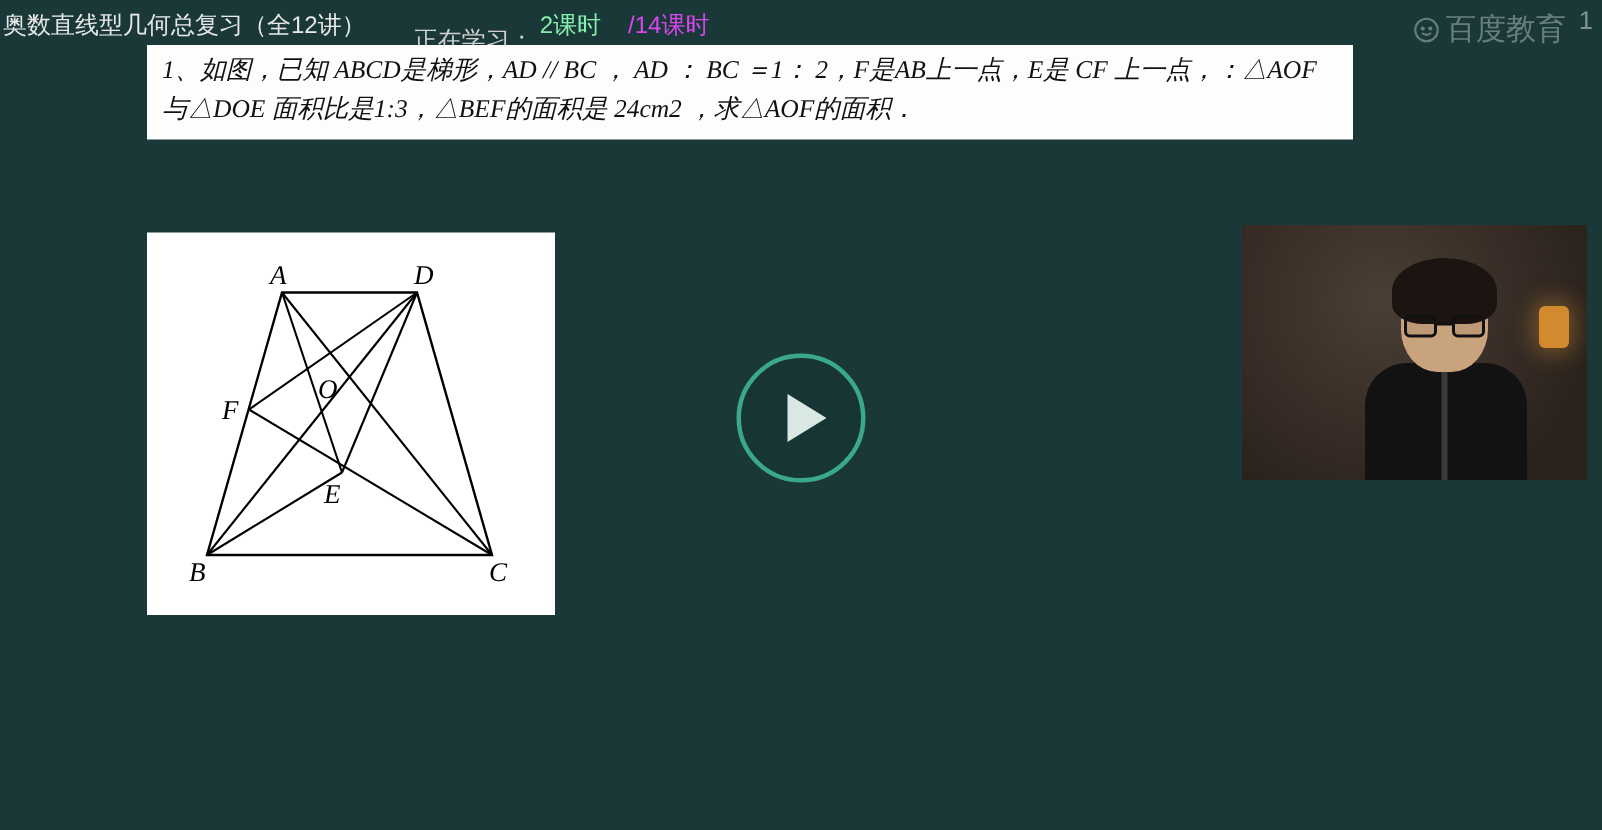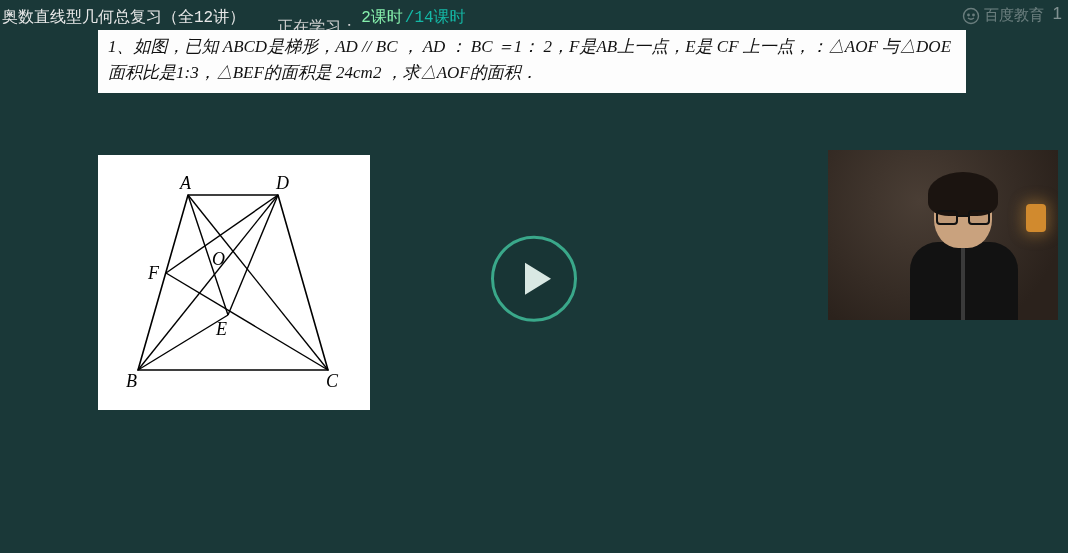--- a/index.html
+++ b/index.html
@@ -15,48 +15,47 @@
     position: absolute;
     top: 4px;
     left: 0;
     right: 16px;
     height: 26px;
     display: flex;
     align-items: center;
     color: #d0d0d0;
     font-size: 16px;
     padding-left: 2px;
-    font-family: Liberation Mono, monospace;
   }
   .course-title { color: #e8e8e8; }
   .status-label { margin-left: 32px; color: #d0d0d0; margin-top: 20px; }
   .current-lesson { color: #86efac; margin-left: 4px; }
-  .total-lesson { color: #14b8a6; margin-left: 2px; }
+  .total-lesson { color: #d946ef; margin-left: 18px; }
   .brand {
     position: absolute;
     right: 24px;
     top: 6px;
     color: rgba(255,255,255,0.35);
-    font-size: 15px;
+    font-size: 20px;
     display: flex;
     align-items: center;
     gap: 4px;
   }
   .brand-num {
     position: absolute;
     right: 6px;
     top: 4px;
     color: rgba(255,255,255,0.45);
     font-size: 17px;
   }
   .problem-box {
     position: absolute;
     top: 30px;
     left: 98px;
-    width: 868px;
+    width: 804px;
     background: #fdfdfd;
     color: #111;
     font-family: SimSun, serif;
     font-size: 17px;
     line-height: 1.55;
     padding: 4px 10px 6px 10px;
     font-style: italic;
   }
   .diagram-box {
     position: absolute;

